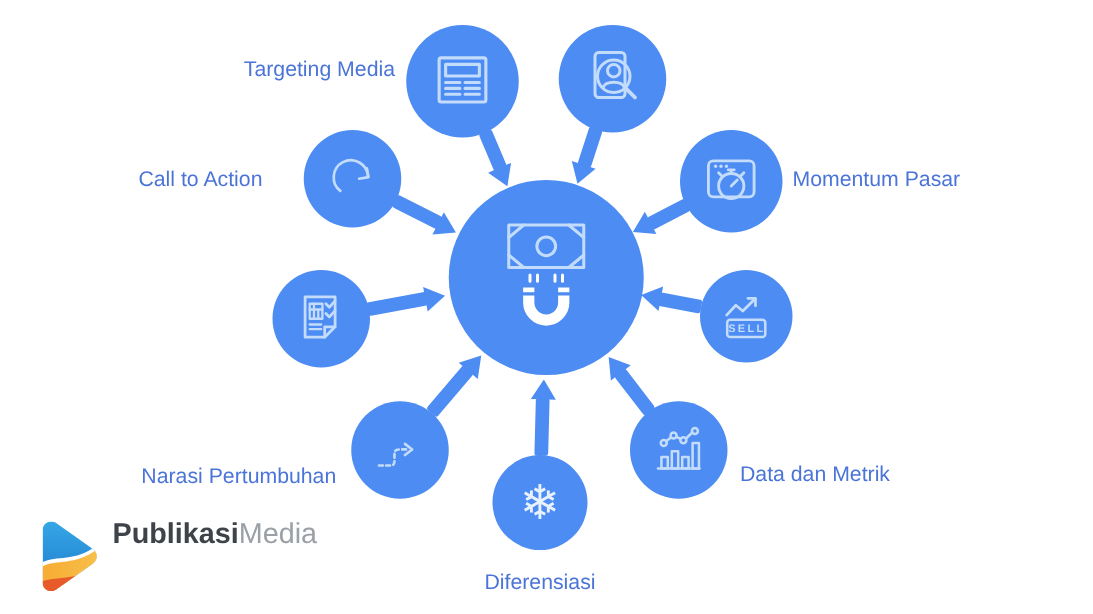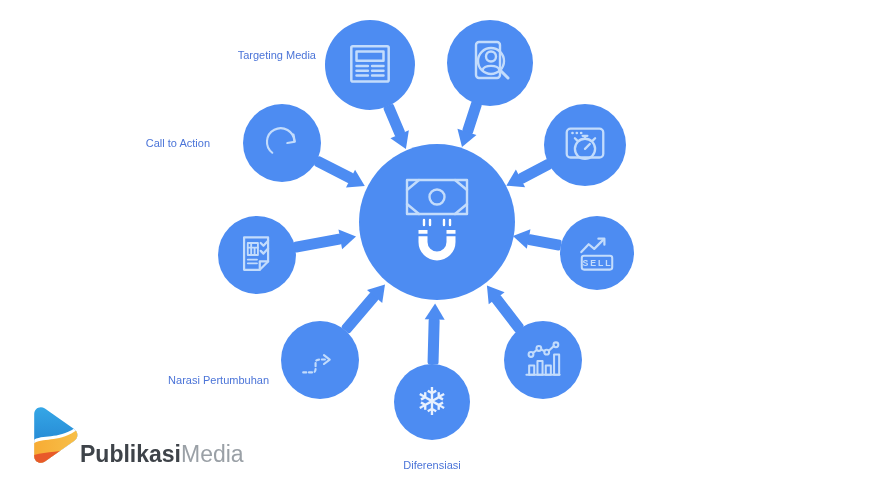--- a/index.html
+++ b/index.html
@@ -19,35 +19,35 @@
   }
   .arrow::after {
     content:""; position:absolute; right:-15px; top:50%;
     transform:translateY(-50%); width:0; height:0;
     border-left:16px solid var(--node-blue,#4D8CF2);
     border-top:10px solid transparent;
     border-bottom:10px solid transparent;
   }
   .label {
     position:absolute; color:var(--label-blue,#4B74D8);
-    font-size:11px; line-height:19px;
+    font-size:17px; line-height:19px;
   }
   
   .ic  { fill:none; stroke:var(--icon-stroke,#C3DCFC); stroke-width:2.4;
          stroke-linecap:round; stroke-linejoin:round; }
   .icf { fill:var(--icon-stroke,#C3DCFC); stroke:none; }
   .icw { fill:none; stroke:#ffffff; stroke-width:2.4; stroke-linecap:round; }
   .magnet { fill:none; stroke:#ffffff; stroke-width:9; stroke-linecap:butt; }
   .magnet-gap { stroke:var(--node-blue,#4D8CF2); stroke-width:2.6; }
   .sell-text { fill:var(--icon-stroke,#C3DCFC); stroke:none;
                font:600 9.5px "Liberation Sans",sans-serif; letter-spacing:2px; }
   .flake { fill:#E8F1FE; stroke:none; font-size:40px;
            font-family:"DejaVu Sans",sans-serif; }
   
-  .logo { position:absolute; left:26px; top:404px; display:flex; align-items:flex-end; }
+  .logo { position:absolute; left:26px; top:414px; display:flex; gap:10px; align-items:flex-start; }
   .logo-text-name { font-size:23px; line-height:24px; white-space:nowrap; }
   .logo-bold  { font-weight:700; color:var(--logo-dark,#3E4349); }
   .logo-light { font-weight:400; color:var(--logo-light,#9AA0A6); }
   .logo-tagline { font-size:10px; letter-spacing:.6px; margin-top:4px;
                   color:var(--tagline-gray,#C6CAD0); white-space:nowrap; }
 </style>
 </head>
 <body>
 
 <div class="stage">
@@ -152,22 +152,24 @@
       <circle class="ic" style="stroke-width:2.2" cx="13" cy="20" r="2.6"></circle>
       <circle class="ic" style="stroke-width:2.2" cx="21.5" cy="13.5" r="2.6"></circle>
       <circle class="ic" style="stroke-width:2.2" cx="30" cy="17.5" r="2.6"></circle>
       <circle class="ic" style="stroke-width:2.2" cx="40" cy="9.5" r="2.6"></circle>
       <path class="ic" style="stroke-width:2.2" d="M15.3,18.3 L19.2,15.2 M24,14.6 L27.6,16.4 M32.3,16 L37.7,10.8"></path>
     </svg>
   </div>
 
   <div class="label" style="right:558px;top:46px;">Targeting Media</div>
   <div class="label" style="right:664px;top:134px;">Call to Action</div>
+  <div class="label" style="left:634px;top:134px;">Momentum Pasar</div>
   <div class="label" style="right:605px;top:371px;white-space:nowrap;margin-left:12px;">Narasi Pertumbuhan</div>
   <div class="label" style="left:432px;top:456px;transform:translateX(-50%);white-space:nowrap;">Diferensiasi</div>
+  <div class="label" style="left:592px;top:370px;">Data dan Metrik</div>
 
   <div class="logo">
     <svg width="54" height="62" viewBox="0 0 60 68">
       <defs>
         <clipPath id="triClip">
           <path d="M9,11 C9,4.5 15.5,1 21,4.5 L53,27 C58.5,30.5 58.5,37.5 53,41 L21,63.5 C15.5,67 9,63.5 9,57 Z"></path>
         </clipPath>
         <linearGradient id="bluGrad" x1="0" y1="0" x2="0" y2="1">
           <stop offset="0" stop-color="#36A9E8"></stop>
           <stop offset="1" stop-color="#1D77C9"></stop>

